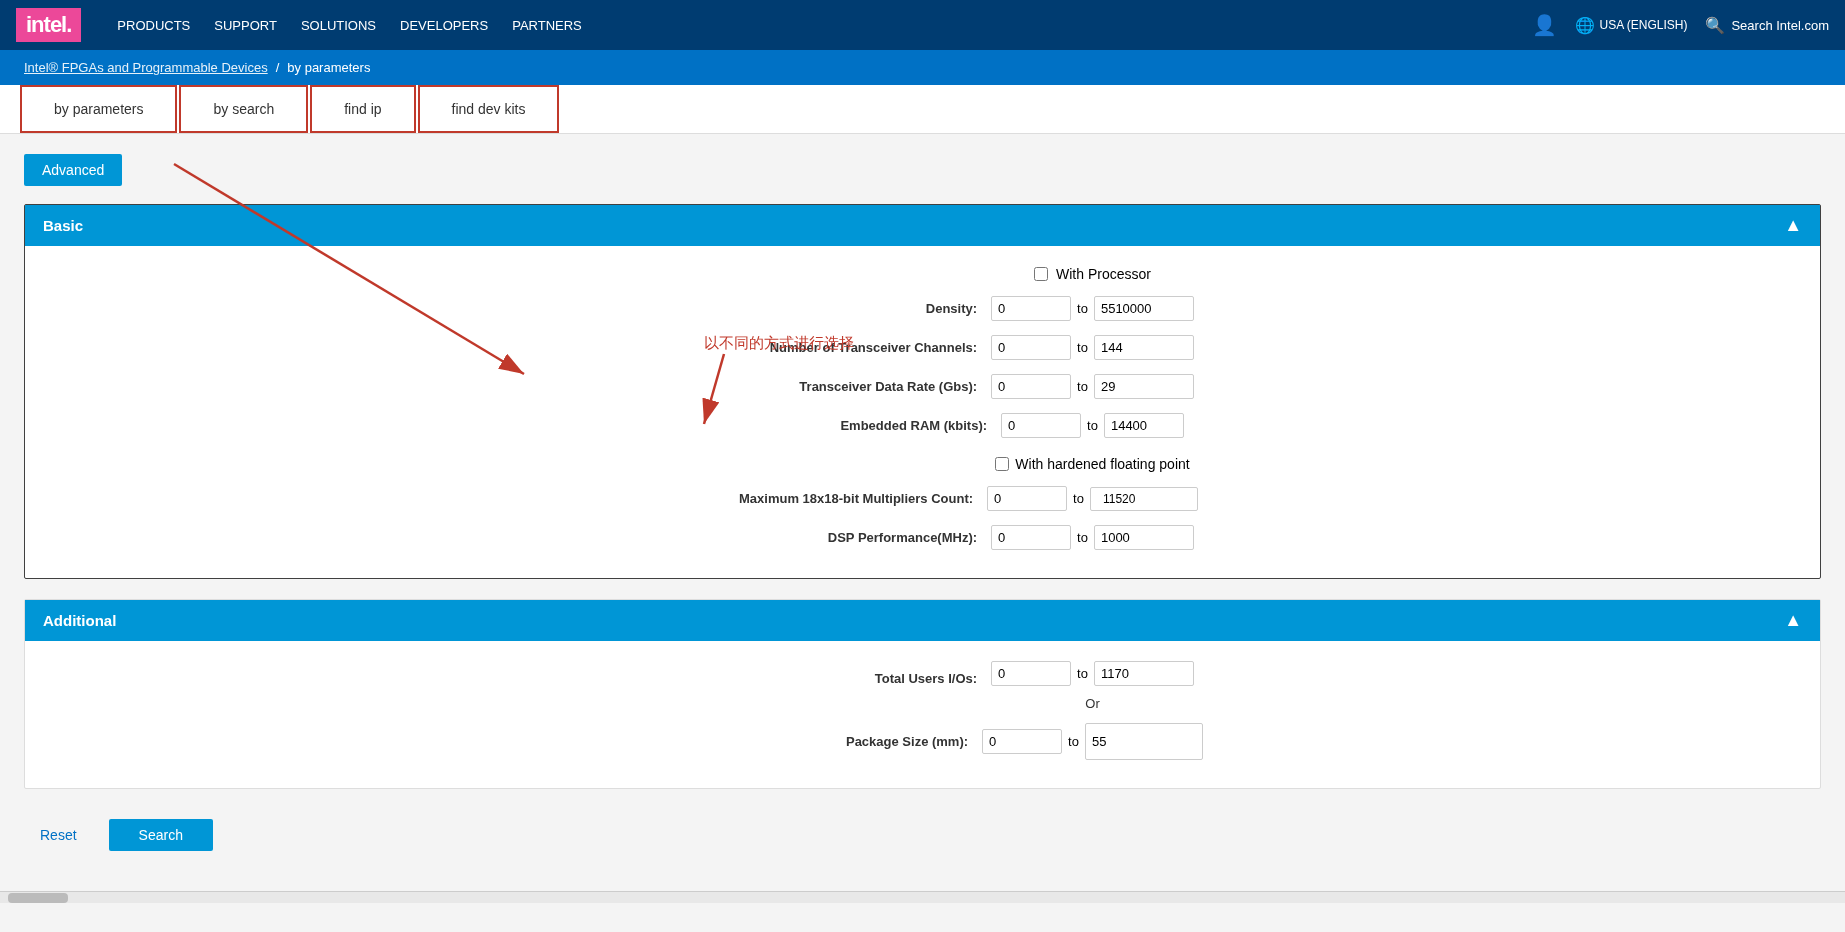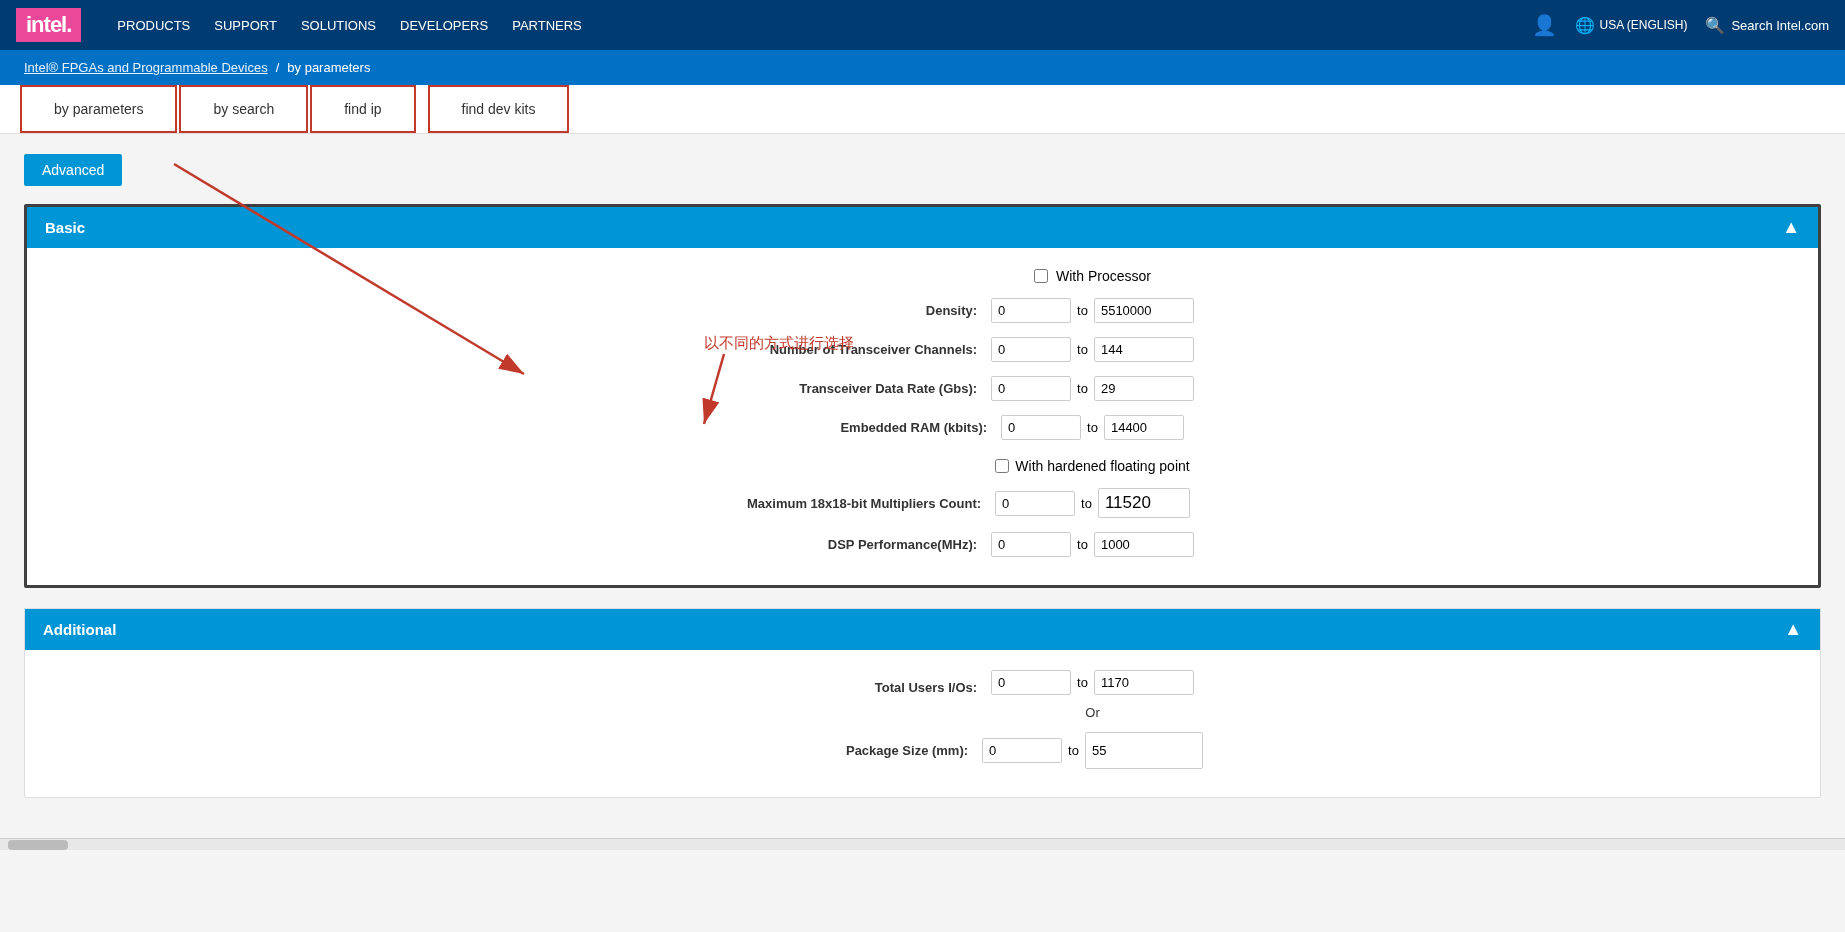--- a/index.html
+++ b/index.html
@@ -40,21 +40,21 @@
 
 <div style="background:#0071c5;color:#fff;font-size:13px;padding:10px 24px;display:flex;align-items:center;gap:8px;">
   <span style="cursor:pointer;text-decoration:underline;opacity:0.9;">Intel® FPGAs and Programmable Devices</span>
   <span>/</span>
   <span>by parameters</span>
 </div>
 
 <div style="background:#fff;display:flex;border-bottom:1px solid #ddd;padding:0 20px;">
   <div style="padding:14px 32px;cursor:pointer;font-size:14px;color:#333;border:2px solid #c0392b;margin-right:2px;white-space:nowrap;">by parameters</div>
   <div style="padding:14px 32px;cursor:pointer;font-size:14px;color:#333;border:2px solid #c0392b;margin-right:2px;white-space:nowrap;">by search</div>
-  <div style="padding:14px 32px;cursor:pointer;font-size:14px;color:#333;border:2px solid #c0392b;margin-right:12px;white-space:nowrap;">find ip</div>
+  <div style="padding:14px 32px;cursor:pointer;font-size:14px;color:#333;border:2px solid #c0392b;margin-right:2px;white-space:nowrap;">find ip</div>
   <div style="padding:14px 32px;cursor:pointer;font-size:14px;color:#333;border:2px solid #c0392b;white-space:nowrap;">find dev kits</div>
 </div>
 
 <div style="padding:20px 24px;background:#f4f4f4;position:relative;">
 
   <div style="position:relative;margin-bottom:18px;">
     <button style="background:#0096d6;color:#fff;border:none;padding:8px 18px;font-size:14px;cursor:pointer;border-radius:2px;">Advanced</button>
 
     
     <svg style="position:absolute;top:0;left:0;width:900px;height:420px;pointer-events:none;overflow:visible;" viewBox="0 0 900 420">
@@ -70,21 +70,21 @@
 
       <line x1="150" y1="10" x2="500" y2="220" stroke="#c0392b" stroke-width="2.5" marker-end="url(#arrowhead)"></line>
 
       <line x1="700" y1="200" x2="680" y2="270" stroke="#c0392b" stroke-width="2.5" marker-end="url(#arrowhead2)"></line>
     </svg>
 
     
     <span style="position:absolute;left:680px;top:180px;color:#c0392b;font-size:15px;">以不同的方式进行选择</span>
   </div>
 
-  <div style="background:#fff;border:3px solid #404040;margin-bottom:20px;border-radius:2px;">
+  <div style="background:#fff;border:1px solid #404040;margin-bottom:20px;border-radius:2px;">
     <div style="background:#0096d6;color:#fff;font-size:15px;font-weight:600;padding:10px 18px;display:flex;justify-content:space-between;align-items:center;">
       <span>Basic</span>
       <span style="font-size:18px;cursor:pointer;">▲</span>
     </div>
     <div style="padding:20px 30px 24px;">
 
       <div style="display:flex;align-items:center;justify-content:center;margin-bottom:14px;gap:8px;padding-left:340px;">
         <input type="checkbox" style="width: 14px; height: 14px;">
         <label>With Processor</label>
       </div>
@@ -128,21 +128,21 @@
       <div style="display:flex;align-items:center;justify-content:center;margin-bottom:14px;gap:6px;padding-left:340px;">
         <input type="checkbox" style="width: 14px; height: 14px;">
         <label>With hardened floating point</label>
       </div>
 
       <div style="display:flex;align-items:center;margin-bottom:14px;justify-content:center;">
         <span style="text-align:right;font-size:13px;font-weight:600;color:#333;min-width:340px;padding-right:14px;">Maximum 18x18-bit Multipliers Count:</span>
         <div style="display:flex;align-items:center;gap:6px;">
           <input type="text" value="0" style="width: 80px; border: 1px solid rgb(204, 204, 204); padding: 4px 6px; font-size: 13px; border-radius: 2px;">
           <span style="font-size:13px;">to</span>
-          <input type="text" value="11520" style="width: 92px; border: 1px solid rgb(204, 204, 204); padding: 4px 6px; font-size: 17px; border-radius: 2px;">
+          <input type="text" value="11520" style="width: 108px; border: 1px solid rgb(204, 204, 204); padding: 4px 12px; font-size: 12px; border-radius: 2px;">
         </div>
       </div>
 
       <div style="display:flex;align-items:center;margin-bottom:4px;justify-content:center;">
         <span style="text-align:right;font-size:13px;font-weight:600;color:#333;min-width:340px;padding-right:14px;">DSP Performance(MHz):</span>
         <div style="display:flex;align-items:center;gap:6px;">
           <input type="text" value="0" style="width: 80px; border: 1px solid rgb(204, 204, 204); padding: 4px 6px; font-size: 13px; border-radius: 2px;">
           <span style="font-size:13px;">to</span>
           <input type="text" value="1000" style="width: 100px; border: 1px solid rgb(204, 204, 204); padding: 4px 6px; font-size: 13px; border-radius: 2px;">
         </div>
@@ -176,18 +176,22 @@
         <div style="display:flex;align-items:center;gap:6px;">
           <input type="text" value="0" style="width: 80px; border: 1px solid rgb(204, 204, 204); padding: 4px 6px; font-size: 13px; border-radius: 2px;">
           <span style="font-size:13px;">to</span>
           <input type="text" value="55" style="width: 118px; border: 1px solid rgb(204, 204, 204); padding: 10px 6px; font-size: 13px; border-radius: 2px;">
         </div>
       </div>
 
     </div>
   </div>
 
+  <div style="display:flex;gap:16px;padding:10px 0 20px;align-items:center;">
+    <button style="background:transparent;border:none;color:#0071c5;font-size:14px;cursor:pointer;padding:8px 16px;">Reset</button>
+    <button style="background:#0096d6;color:#fff;border:none;padding:8px 30px;font-size:14px;cursor:pointer;border-radius:2px;">Search</button>
+  </div>
 
 </div>
 
 <div style="height:12px;background:#e8e8e8;display:flex;align-items:center;border-top:1px solid #ccc;">
   <div style="height:10px;width:60px;background:#bbb;margin-left:8px;border-radius:4px;"></div>
 </div>
 
 </body></html>

